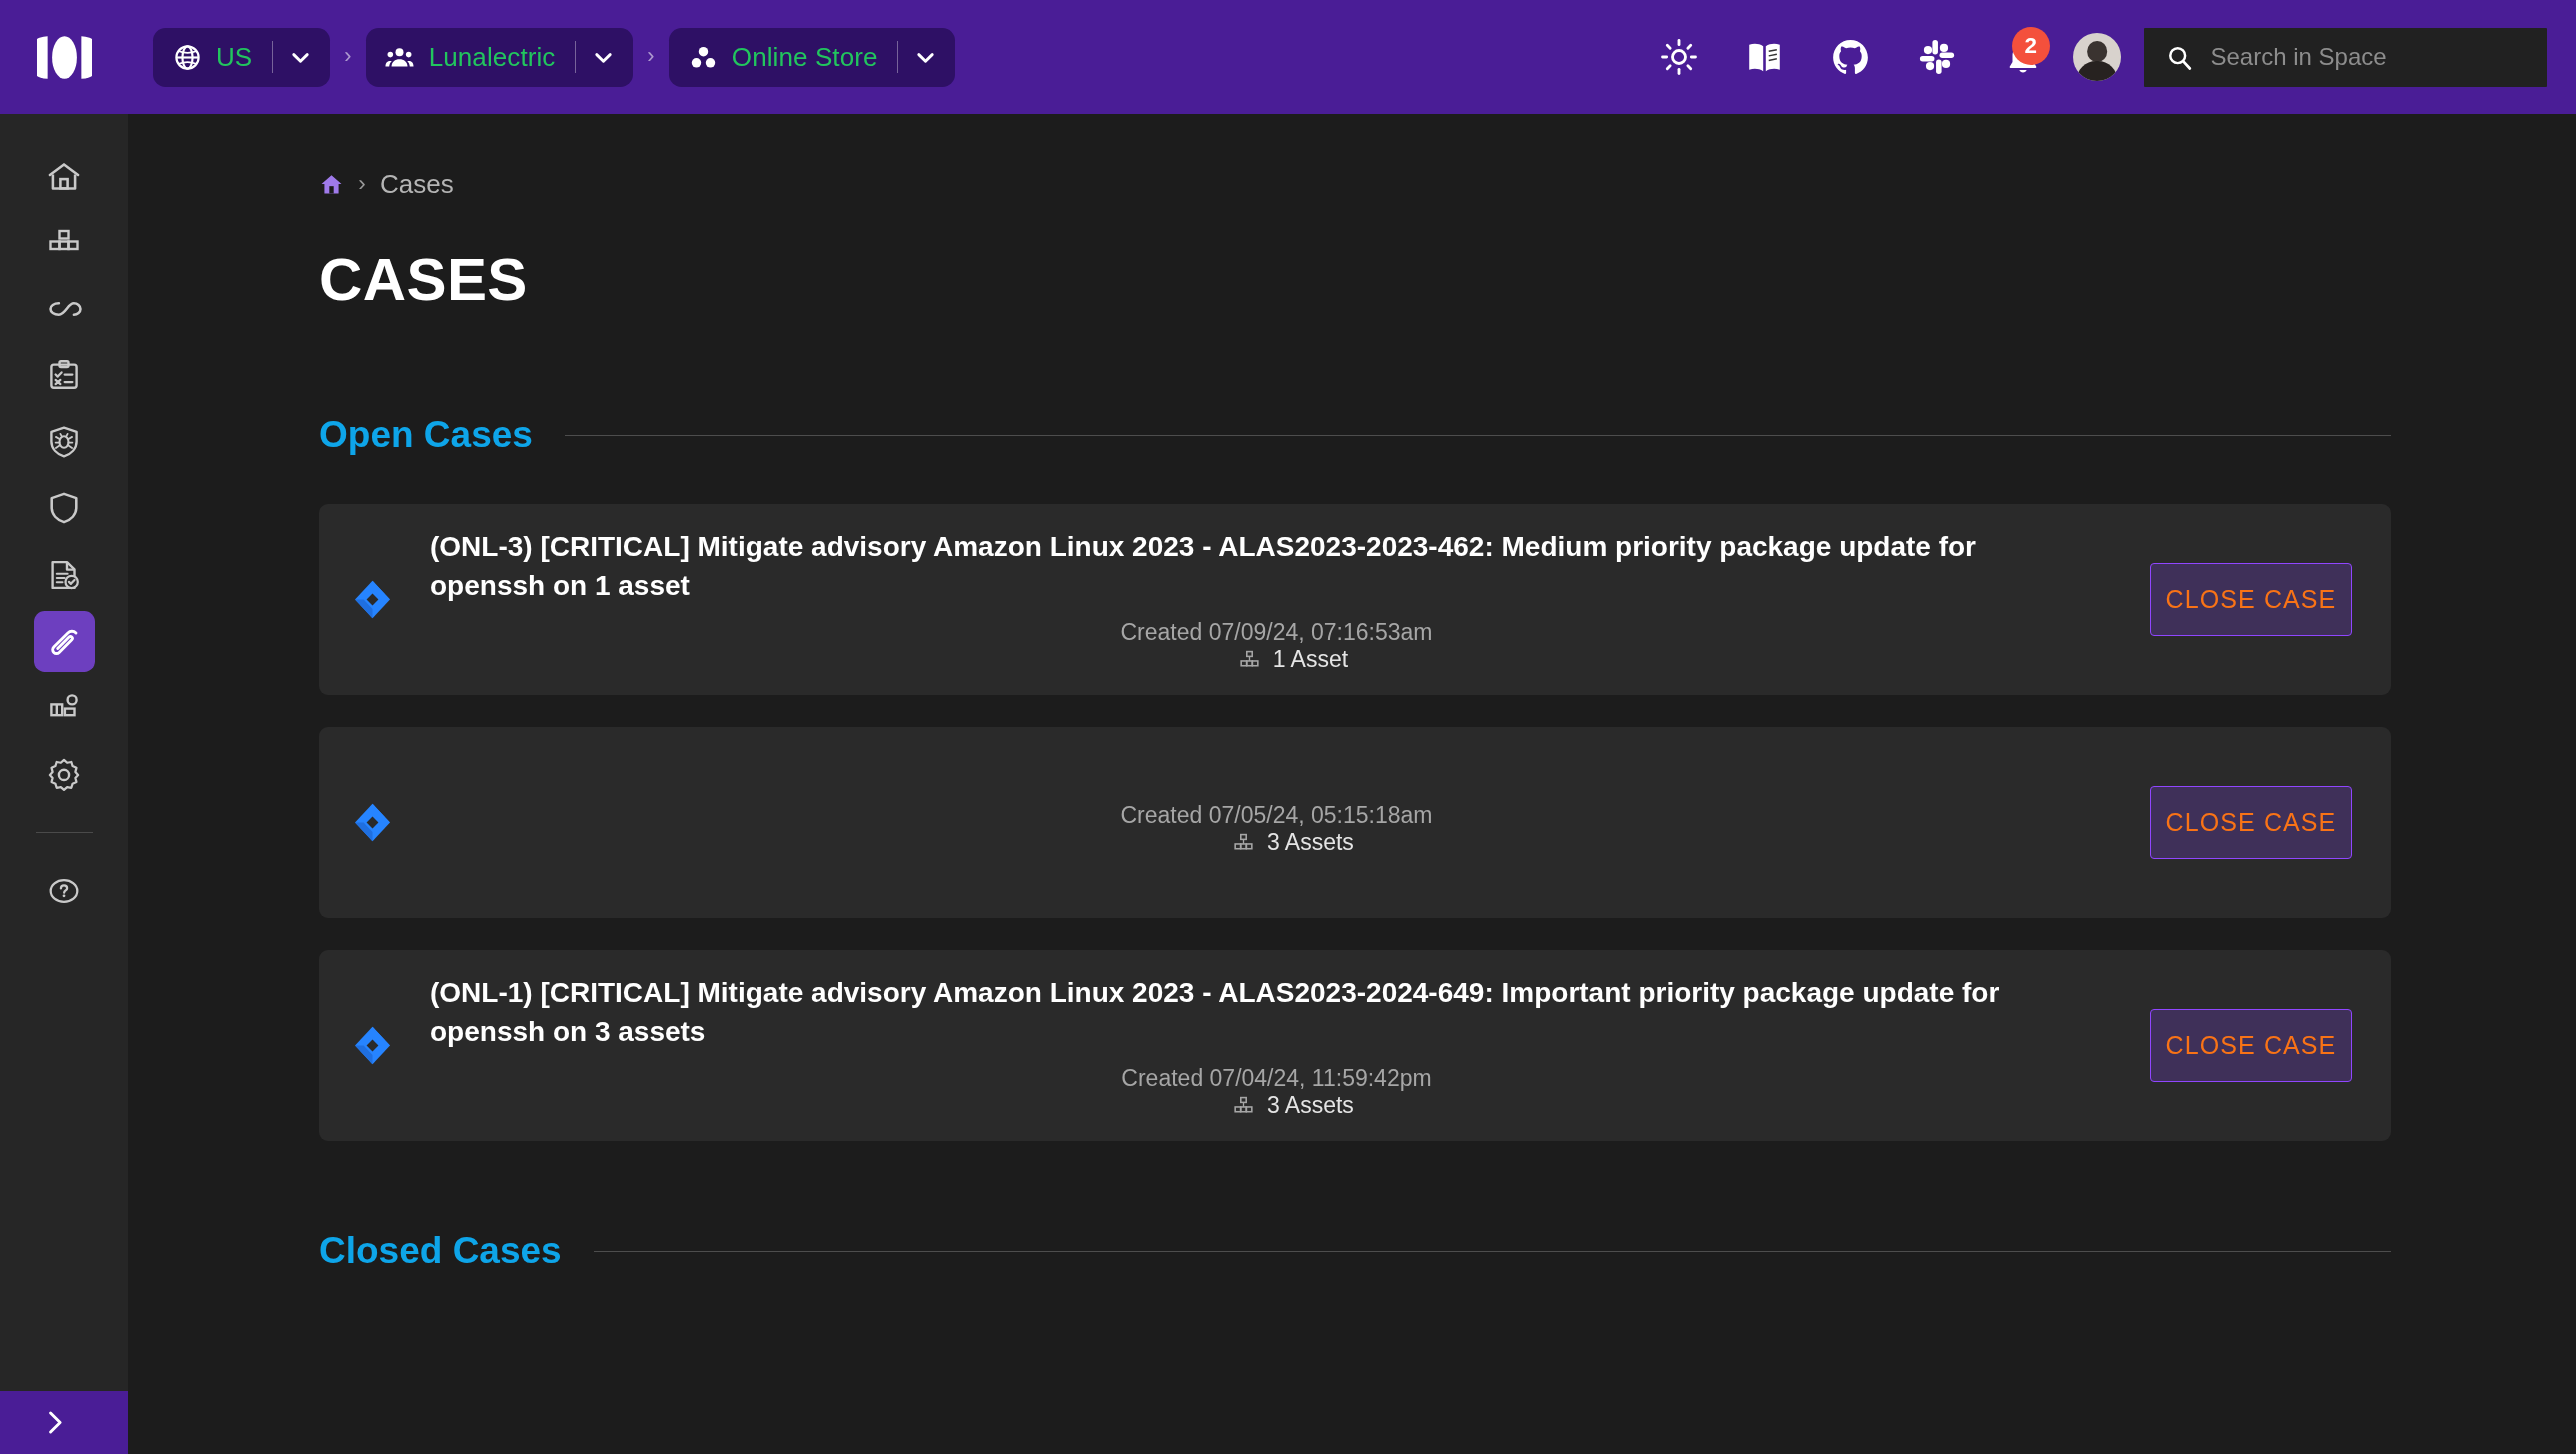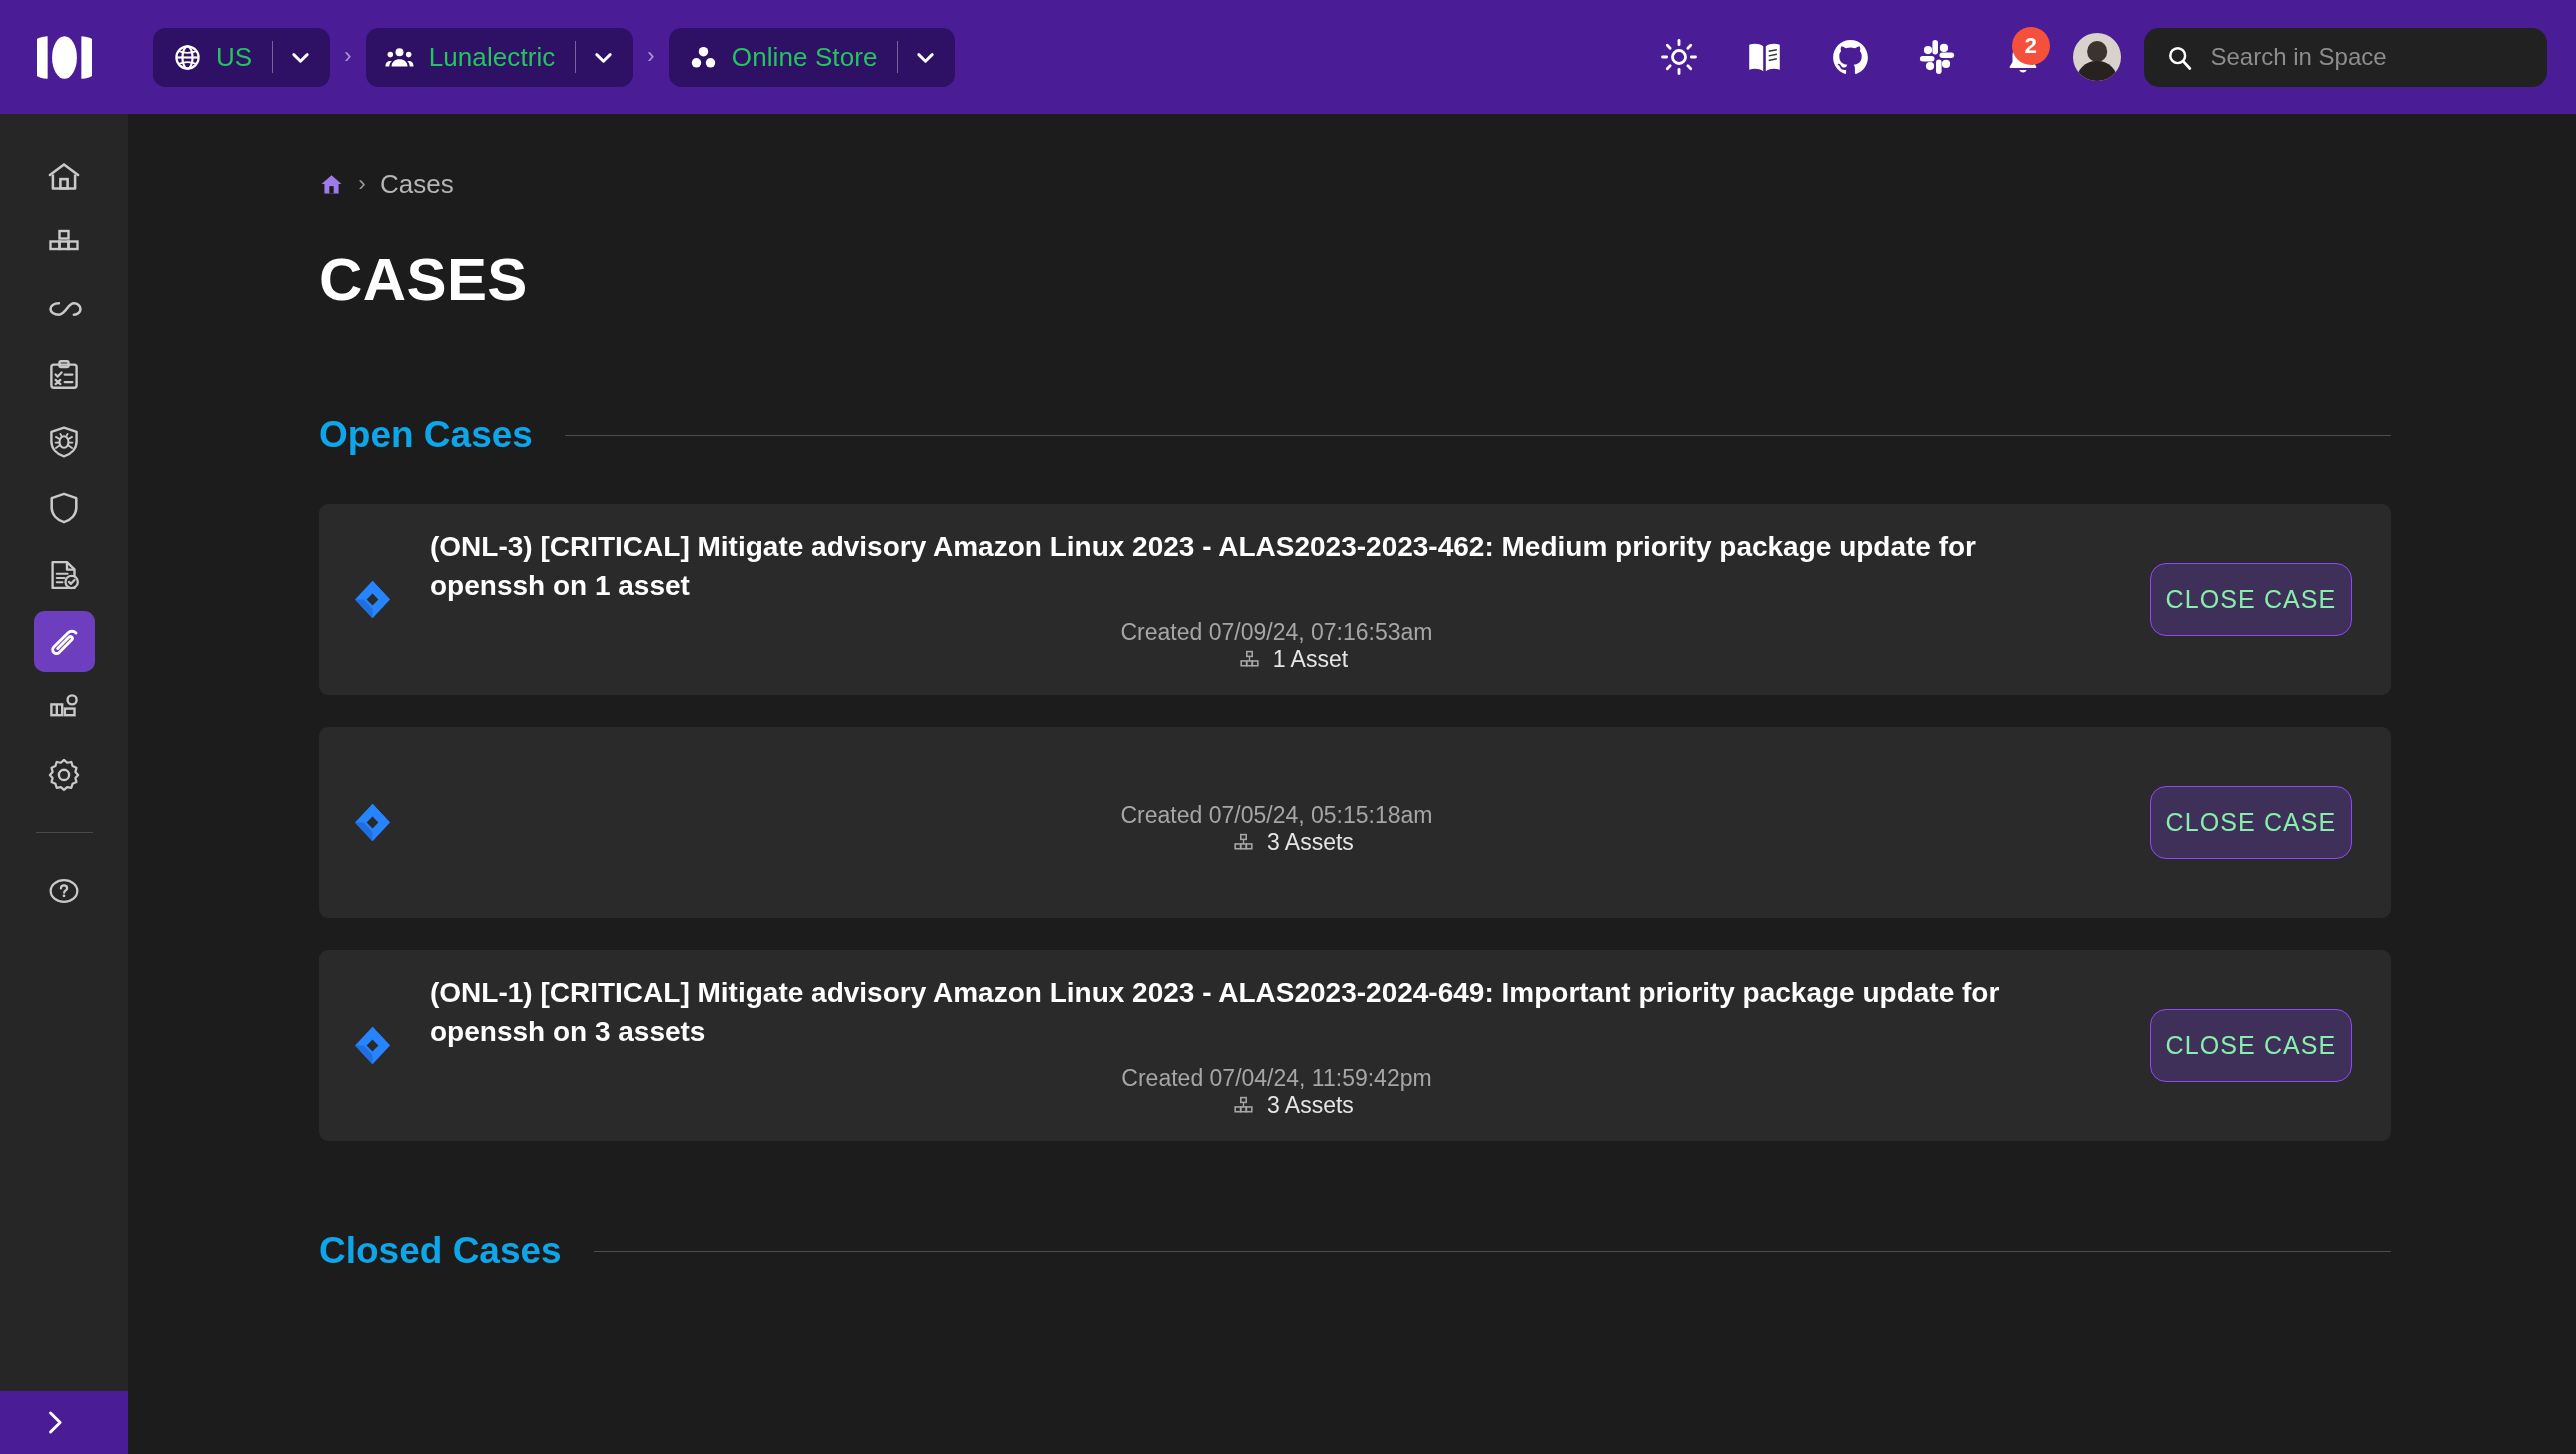--- a/index.html
+++ b/index.html
@@ -77,21 +77,21 @@
     width: 19.7px; height: 20.6px; border-radius: 50%;
     background: #3a3330; transform: translateX(-50%);
   }
   .avatar .av-body {
     position: absolute; left: 50%; bottom: -5.4px;
     width: 41px; height: 25px; border-radius: 19.7px 19.7px 0 0;
     background: #272220; transform: translateX(-50%);
   }
   .searchbox {
     width: 403px; height: 59px;
-    background: #212121; border-radius: 15px;
+    background: #212121; border-radius: 1px;
     display: flex; align-items: center;
     padding: 0 16px 0 21.5px; margin-left: 10.7px;
   }
   .searchbox .s-ico { width: 27px; height: 27px; flex: 0 0 27px; }
   .searchbox .s-ph {
     margin-left: 18px; color: #8d8d8d; font-size: 24px;
     white-space: nowrap;
   }
 
   
@@ -170,21 +170,21 @@
   }
   .case-created { color: #a6a6a6; font-size: 23px; }
   .asset-chip { display: flex; align-items: center; margin-left: 32px; }
   .asset-chip .a-ico { width: 25px; height: 25px; flex: 0 0 25px; display: block; }
   .asset-chip .a-txt { color: #e5e5e5; font-size: 23px; margin-left: 10.7px; }
 
   .close-case-btn {
     flex: 0 0 auto;
     min-width: 202px; height: 73px;
     background: #3f3059; border: 1.8px solid #9046ff;
-    border-radius: 16px; color: #86efac;
+    border-radius: 4px; color: #f97316;
     font-size: 25px; font-weight: 400; letter-spacing: 1.1px;
     display: flex; align-items: center; justify-content: center;
     font-family: "Liberation Sans", sans-serif;
     cursor: pointer;
   }
 </style>
 </head>
 <body>
 
 <div class="topbar">

